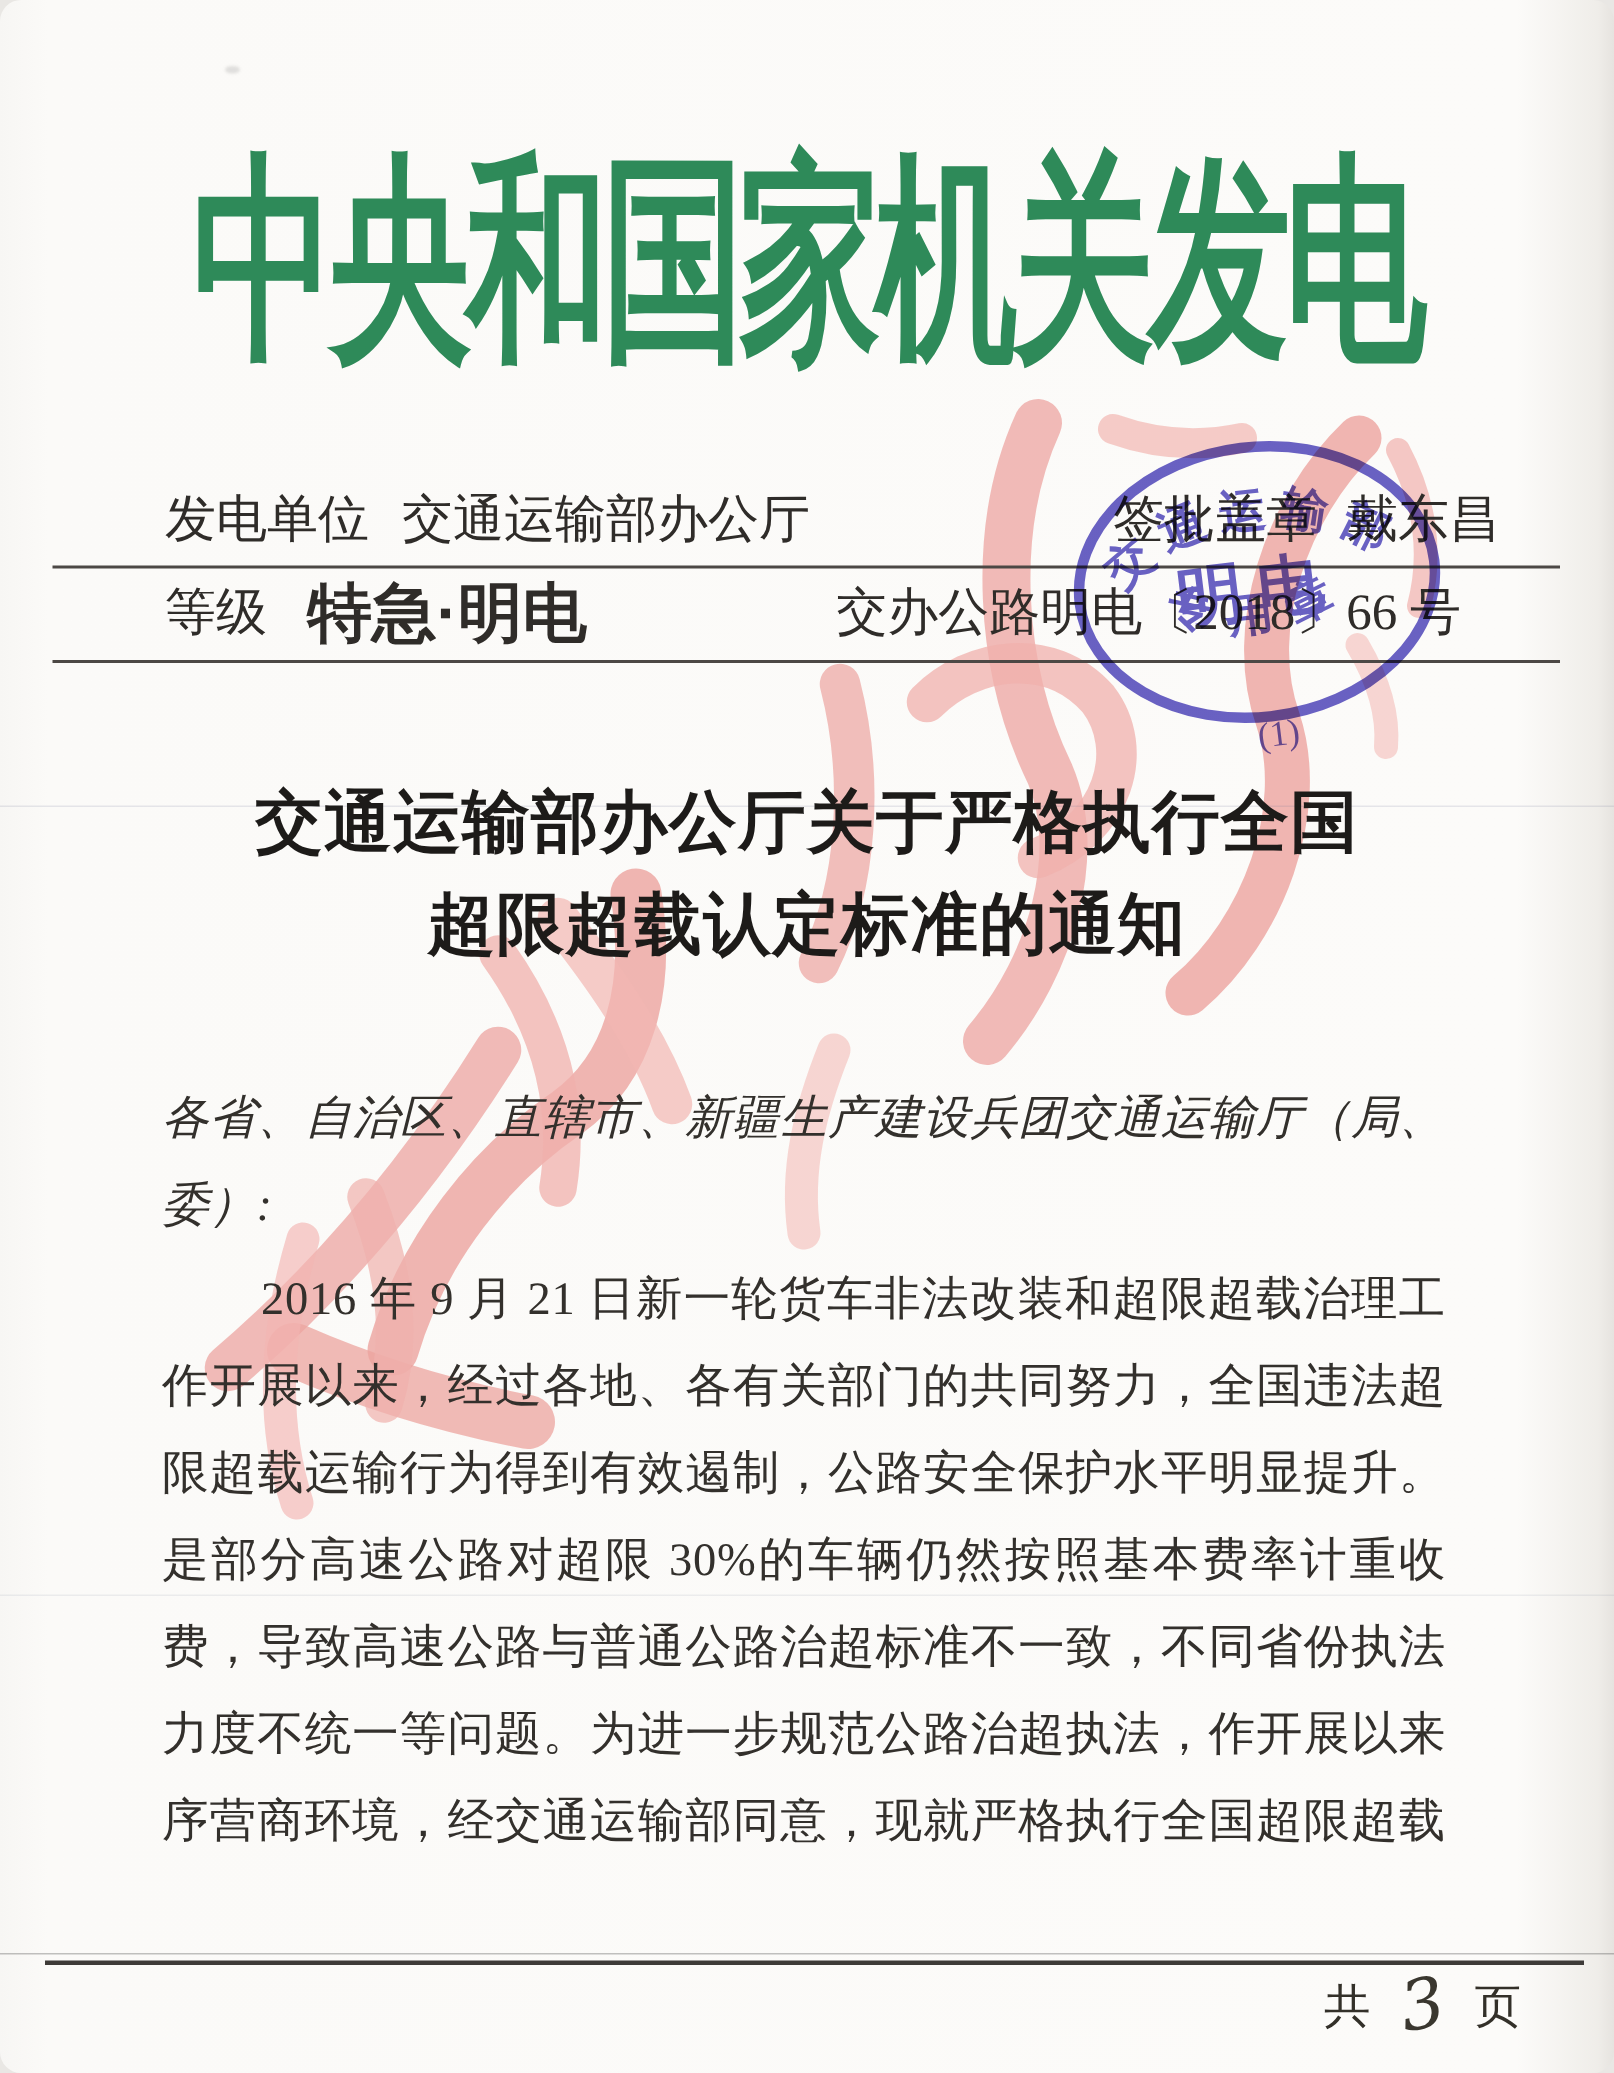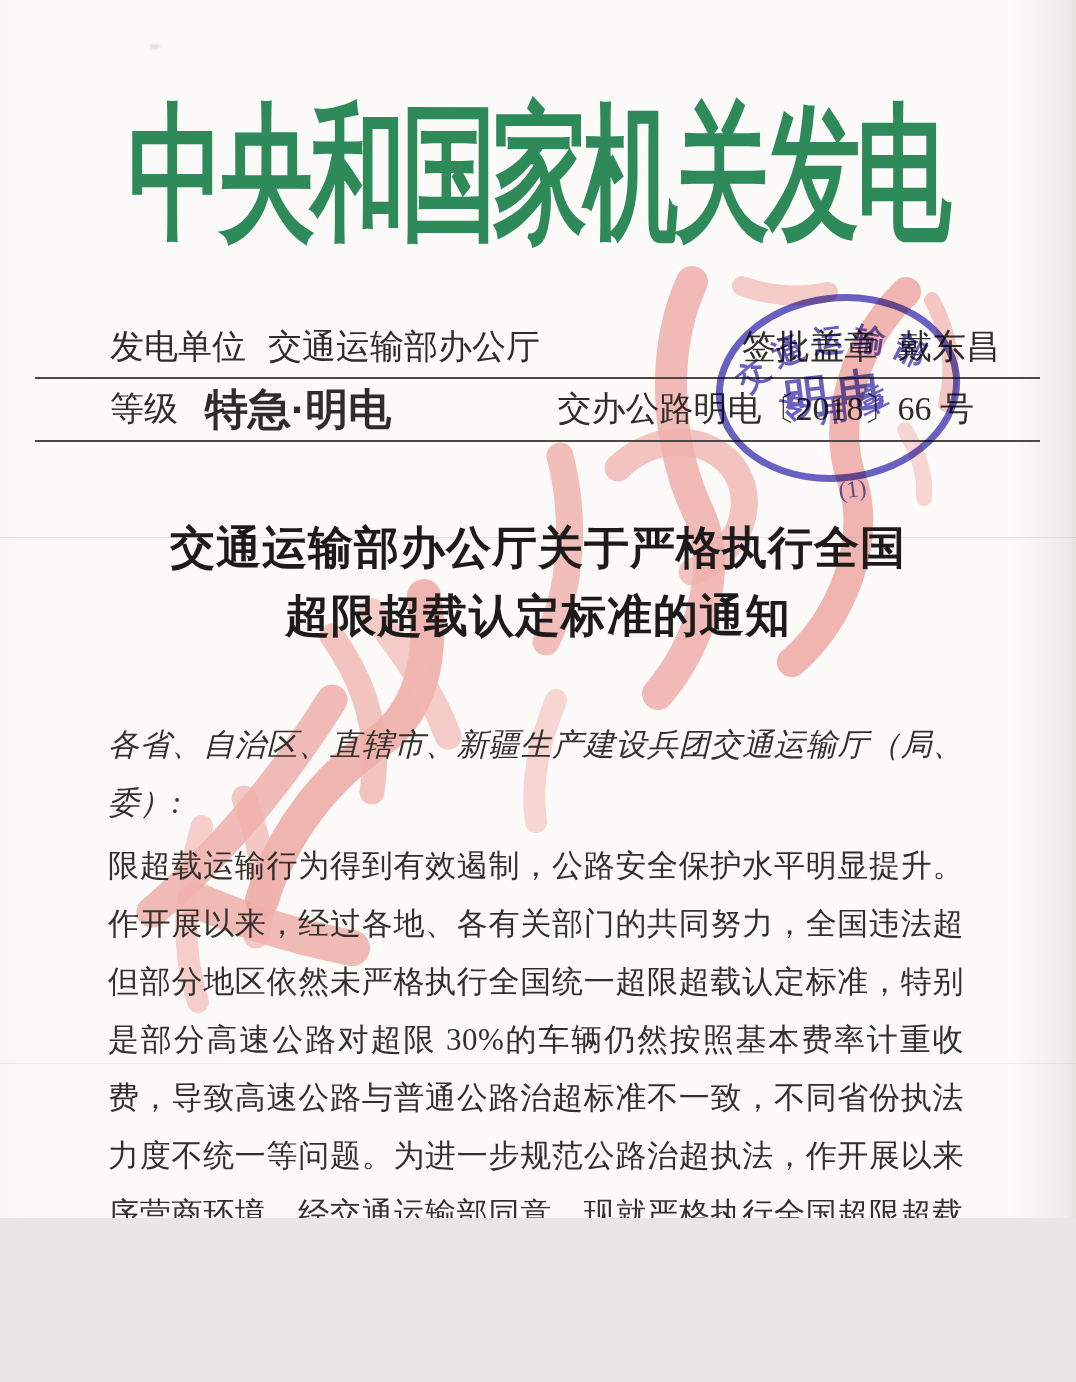--- a/index.html
+++ b/index.html
@@ -2,22 +2,23 @@
 <html><head>
 <meta charset="utf-8">
 <style>
   html,body{margin:0;padding:0;}
   body{
     width:1076px;height:1382px;
     font-family:"Liberation Serif","DejaVu Serif",serif;
     background:#e9e7e4;
   }
   .page{
-    position:relative;width:1076px;height:1218px;overflow:hidden;
+    position:relative;width:1076px;height:1382px;overflow:hidden;
     background:linear-gradient(to right,#f7f6f4 0,#fbfaf8 3%,#fcfbf9 94%,#efede9 99%,#e6e3df 100%);
+    border-radius:14px;
   }
   .layer{position:absolute;left:0;top:0;width:100%;height:100%;}
   .wm-layer{z-index:1;}
   .content-layer{z-index:2;}
   .stamp-layer{z-index:3;mix-blend-mode:multiply;pointer-events:none;}
 
   
   .artifact-line{position:absolute;left:0;right:0;height:1px;background:rgba(110,120,150,.16);}
   .smudge{position:absolute;width:10px;height:5px;border-radius:50%;background:rgba(60,60,60,.14);filter:blur(1px);}
 
@@ -122,23 +123,23 @@
 
     <div class="doc-title" style="top:517px;">交通运输部办公厅关于严格执行全国</div>
     <div class="doc-title" style="top:585px;">超限超载认定标准的通知</div>
 
     <div class="body-text" style="top:716px;font-style:italic;">
       <div class="saluation-line">各省、自治区、直辖市、新疆生产建设兵团交通运输厅（局、</div>
       <div class="saluation-line line-left">委）:</div>
     </div>
 
     <div class="body-text" style="top:837px;">
+      <div class="para-line indent">2016 年 9 月 21 日新一轮货车非法改装和超限超载治理工</div>
+      <div class="para-line">作开展以来，经过各地、各有关部门的共同努力，全国违法超</div>
       <div class="para-line">限超载运输行为得到有效遏制，公路安全保护水平明显提升。</div>
-      <div class="para-line">作开展以来，经过各地、各有关部门的共同努力，全国违法超</div>
-      <div class="para-line">但部分地区依然未严格执行全国统一超限超载认定标准，特别</div>
       <div class="para-line">是部分高速公路对超限 30%的车辆仍然按照基本费率计重收</div>
       <div class="para-line">费，导致高速公路与普通公路治超标准不一致，不同省份执法</div>
       <div class="para-line">力度不统一等问题。为进一步规范公路治超执法，作开展以来</div>
       <div class="para-line">序营商环境，经交通运输部同意，现就严格执行全国超限超载</div>
     </div>
 
     <div class="footer-rule-thin" style="top:1302px;"></div>
     <div class="footer-rule" style="top:1307px;left:30px;right:20px;"></div>
     <div class="page-count">
       <span>共</span>

